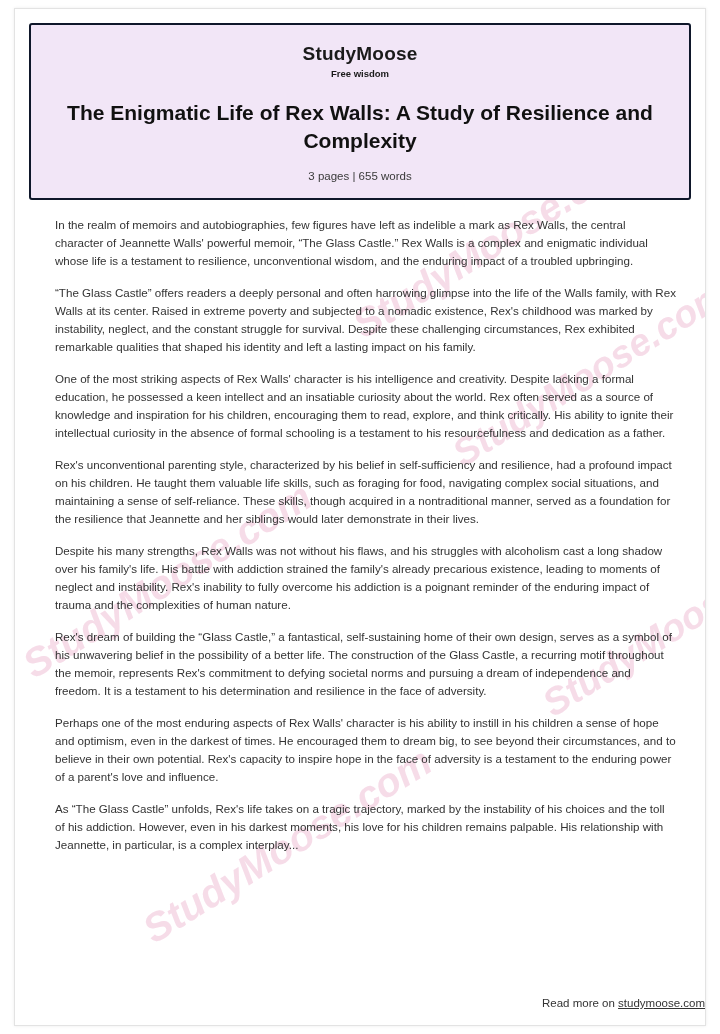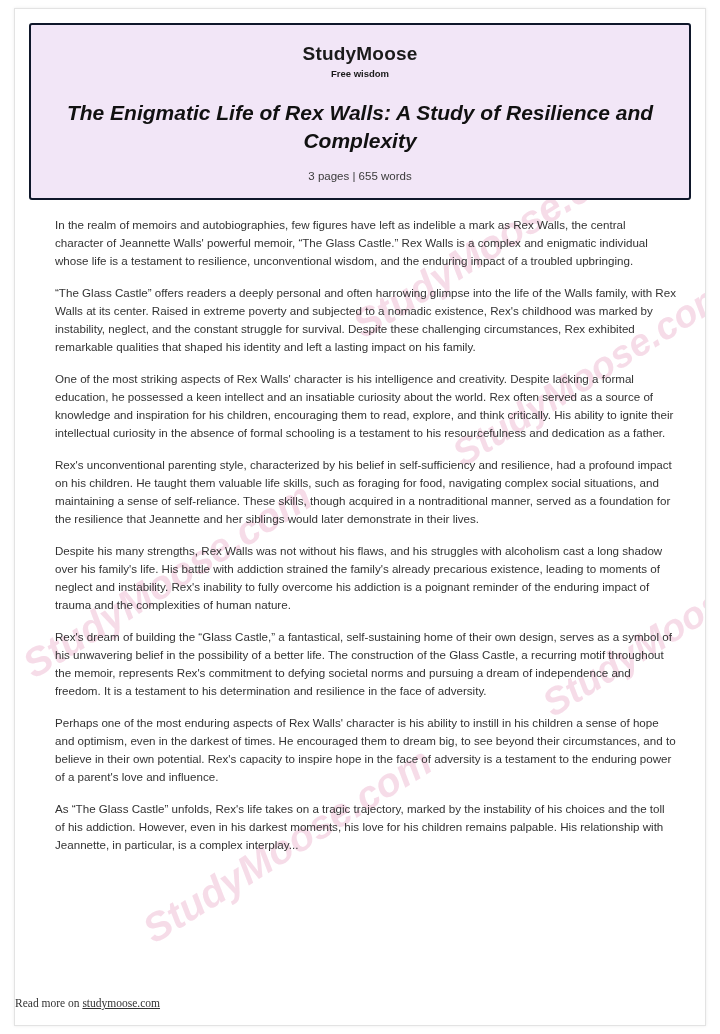--- a/index.html
+++ b/index.html
@@ -49,21 +49,20 @@
     color: #1a1a1a;
     margin-top: 3px;
   }
   .doc-title {
     margin-top: 20px;
     font-size: 21px;
     font-weight: bold;
     color: #111111;
     line-height: 1.32;
     padding: 0 10px;
-    font-style: italic;
   }
   .doc-meta {
     margin-top: 16px;
     font-size: 11.5px;
     color: #3a3a3a;
   }
   .body-wrap {
     position: relative;
     padding: 16px 28px 0 28px;
     z-index: 2;
@@ -73,25 +72,24 @@
     line-height: 1.55;
     color: #333333;
     margin: 0 0 14px 12px;
     text-align: left;
   }
   .footer {
     position: absolute;
     left: 0;
     right: 0;
     bottom: 16px;
-    text-align: left;
+    text-align: right;
     font-size: 11.5px;
     color: #333333;
     z-index: 3;
-    font-family: Liberation Serif, serif;
   }
   .footer a {
     color: #333333;
     text-decoration: underline;
   }
   
   .wm-layer {
     position: absolute;
     left: 0; top: 0; right: 0; bottom: 0;
     pointer-events: none;

